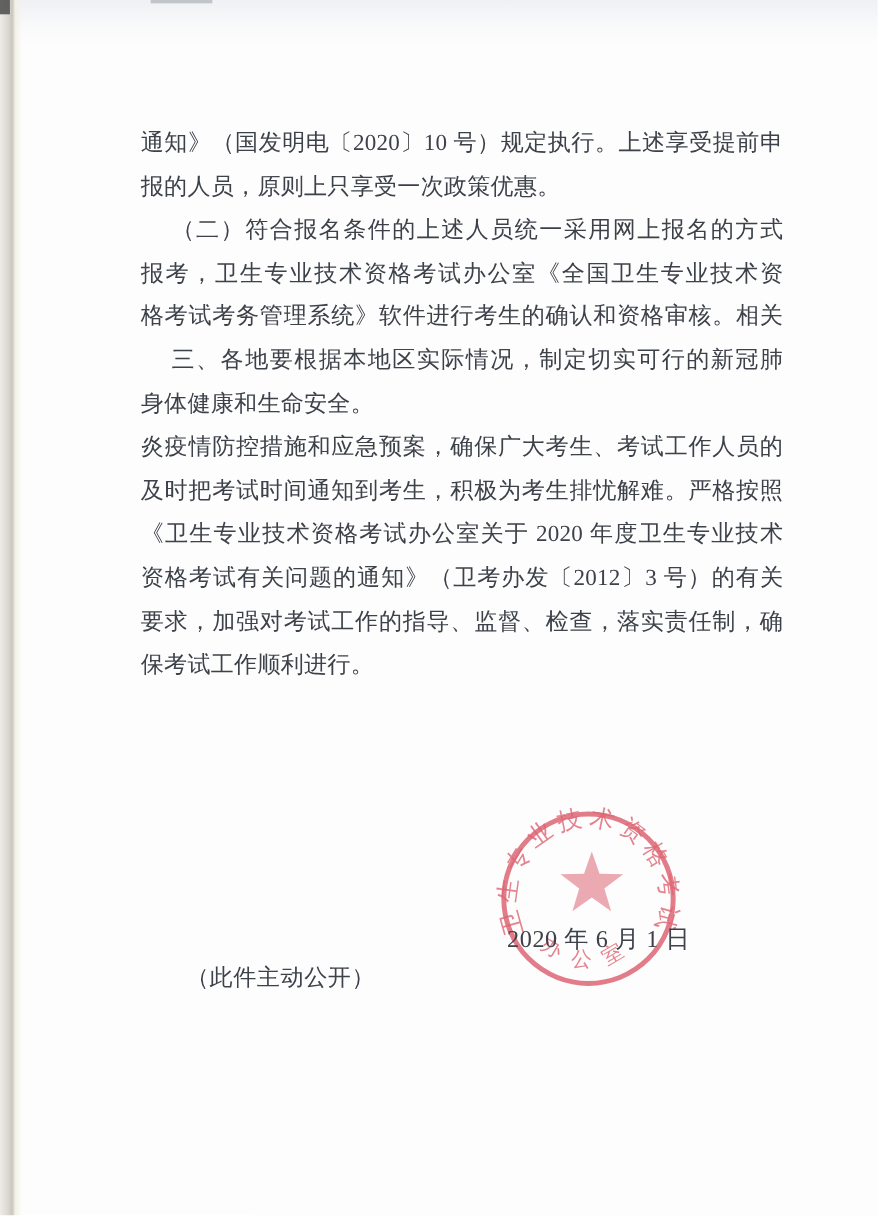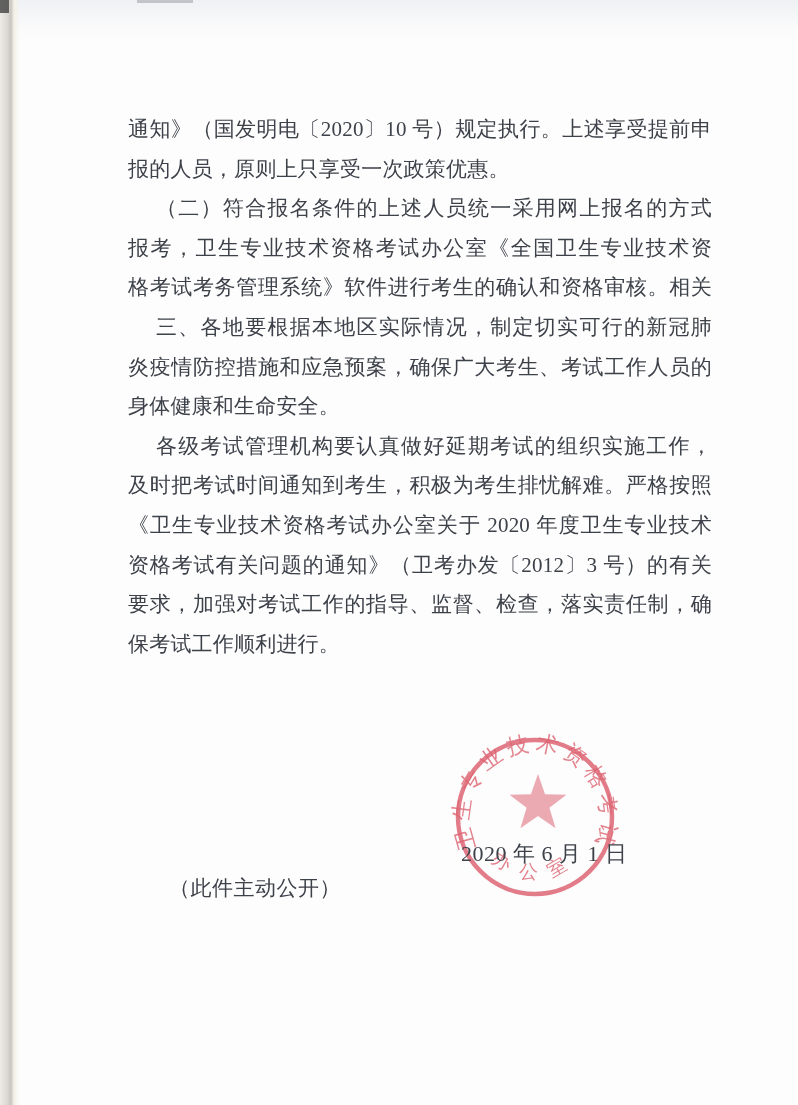--- a/index.html
+++ b/index.html
@@ -122,23 +122,22 @@
     </svg>
   </div>
 
   <div class="body-text">
     <div class="line full">通知》（国发明电〔2020〕10 号）规定执行。上述享受提前申</div>
     <div class="line">报的人员，原则上只享受一次政策优惠。</div>
     <div class="line full indent">（二）符合报名条件的上述人员统一采用网上报名的方式</div>
     <div class="line full">报考，卫生专业技术资格考试办公室《全国卫生专业技术资</div>
     <div class="line full">格考试考务管理系统》软件进行考生的确认和资格审核。相关</div>
     <div class="line full indent">三、各地要根据本地区实际情况，制定切实可行的新冠肺</div>
+    <div class="line">身体健康和生命安全。</div>
     <div class="line full">炎疫情防控措施和应急预案，确保广大考生、考试工作人员的</div>
-    <div class="line">身体健康和生命安全。</div>
-    <div class="line full indent">各级考试管理机构要认真做好延期考试的组织实施工作，</div>
     <div class="line full">及时把考试时间通知到考生，积极为考生排忧解难。严格按照</div>
     <div class="line full">《卫生专业技术资格考试办公室关于 2020 年度卫生专业技术</div>
     <div class="line full">资格考试有关问题的通知》（卫考办发〔2012〕3 号）的有关</div>
     <div class="line full">要求，加强对考试工作的指导、监督、检查，落实责任制，确</div>
     <div class="line">保考试工作顺利进行。</div>
   </div>
 
   <div class="sig-date">2020 年 6 月 1 日</div>
 
   <div class="footer-note">（此件主动公开）</div>

